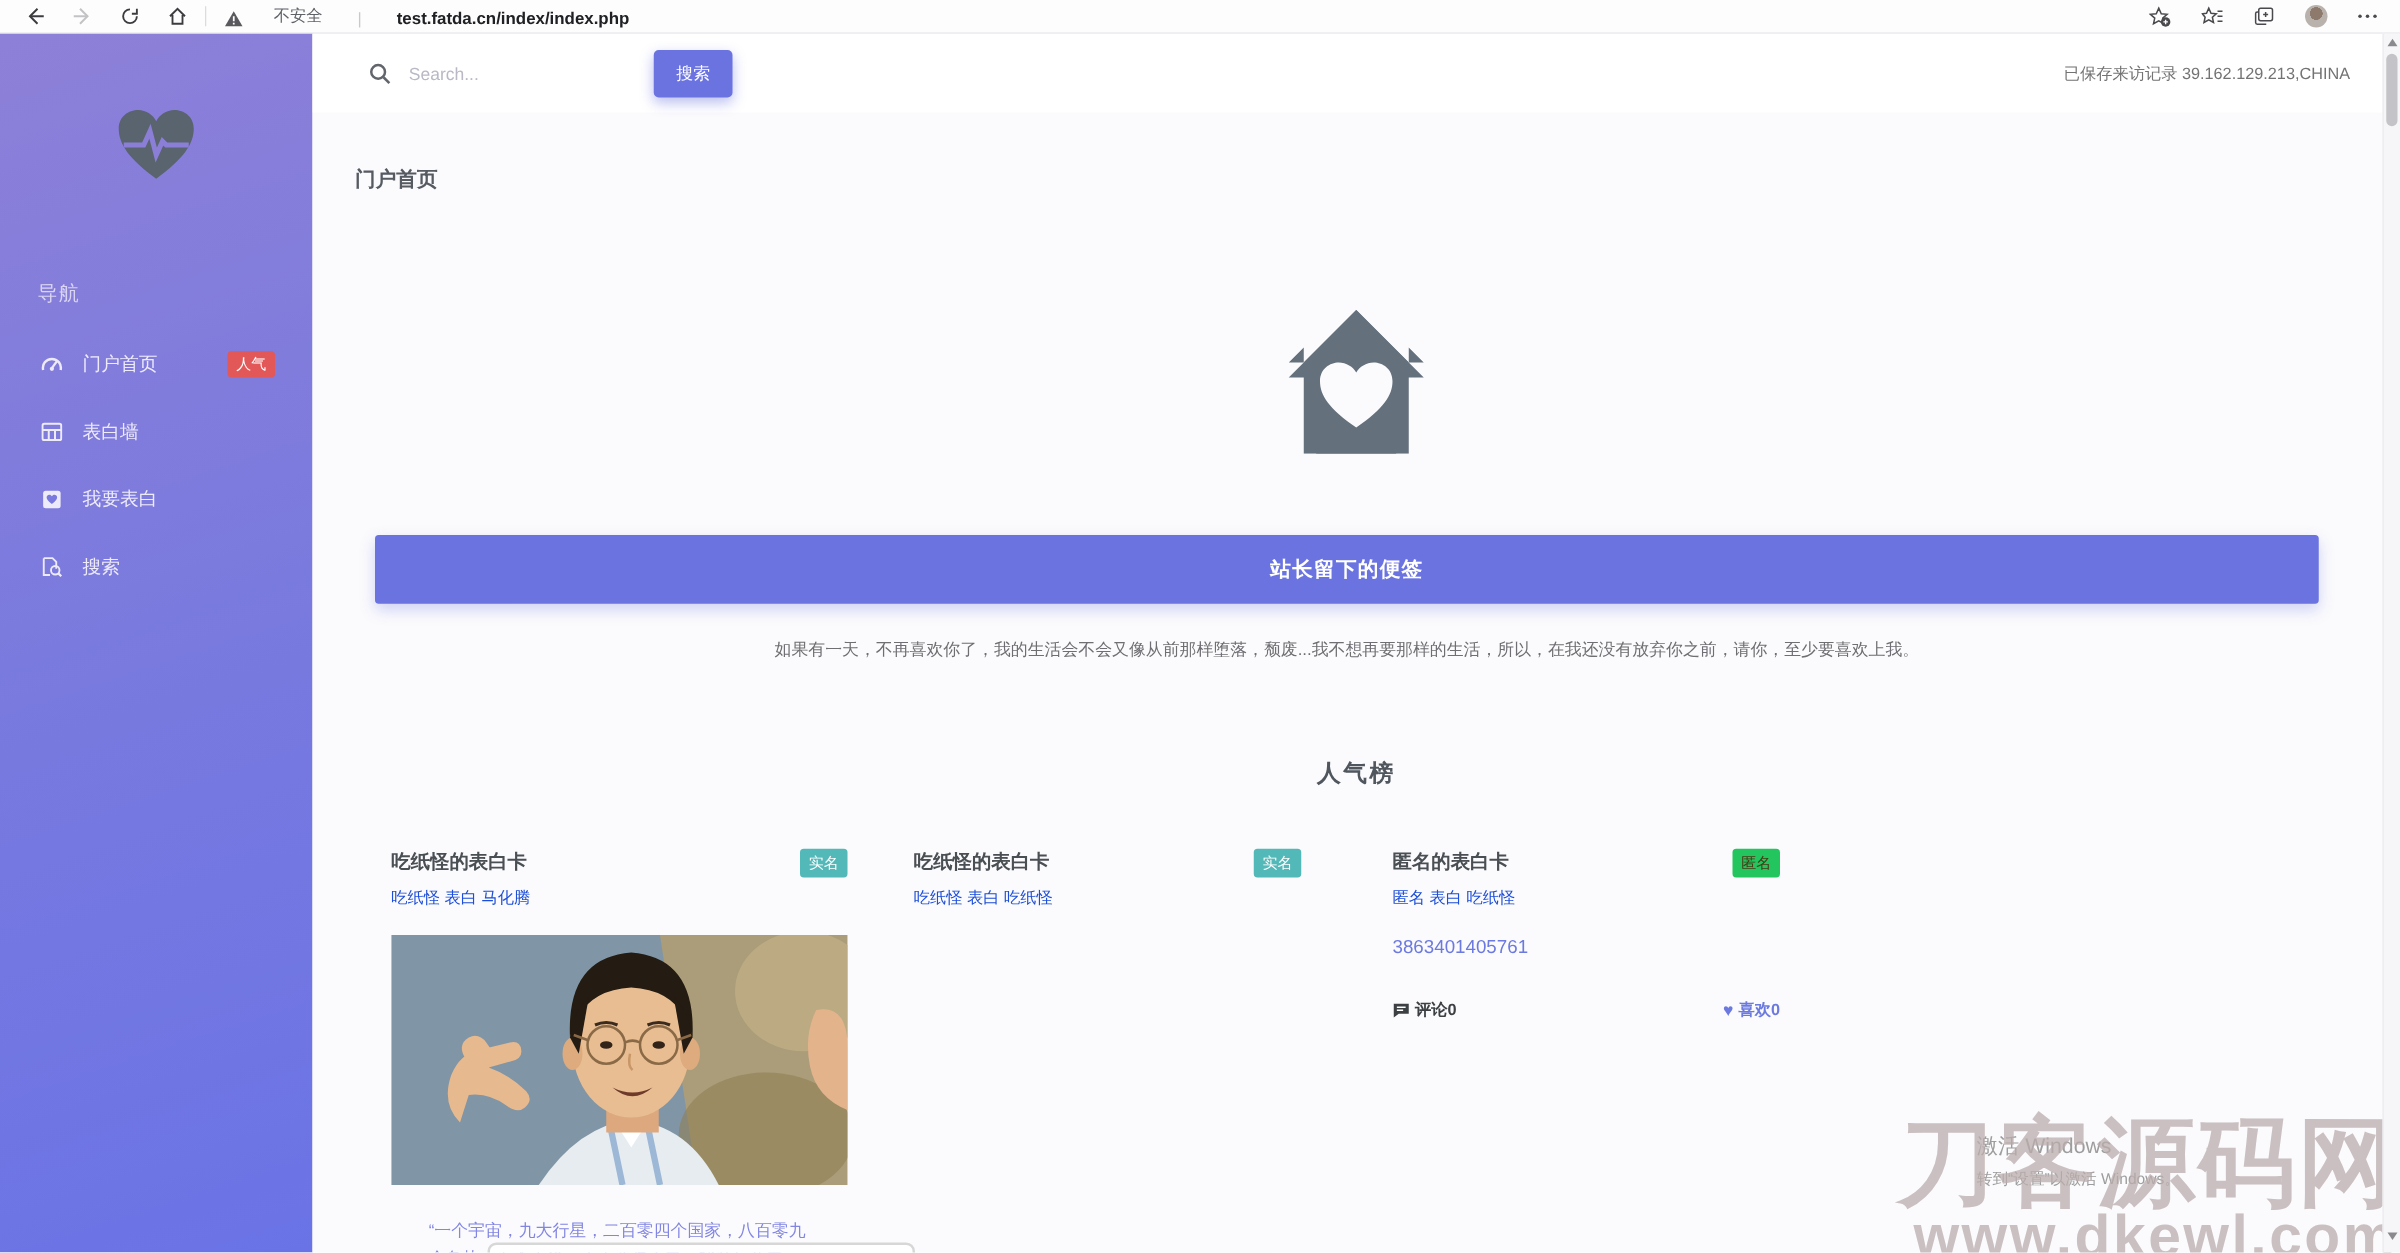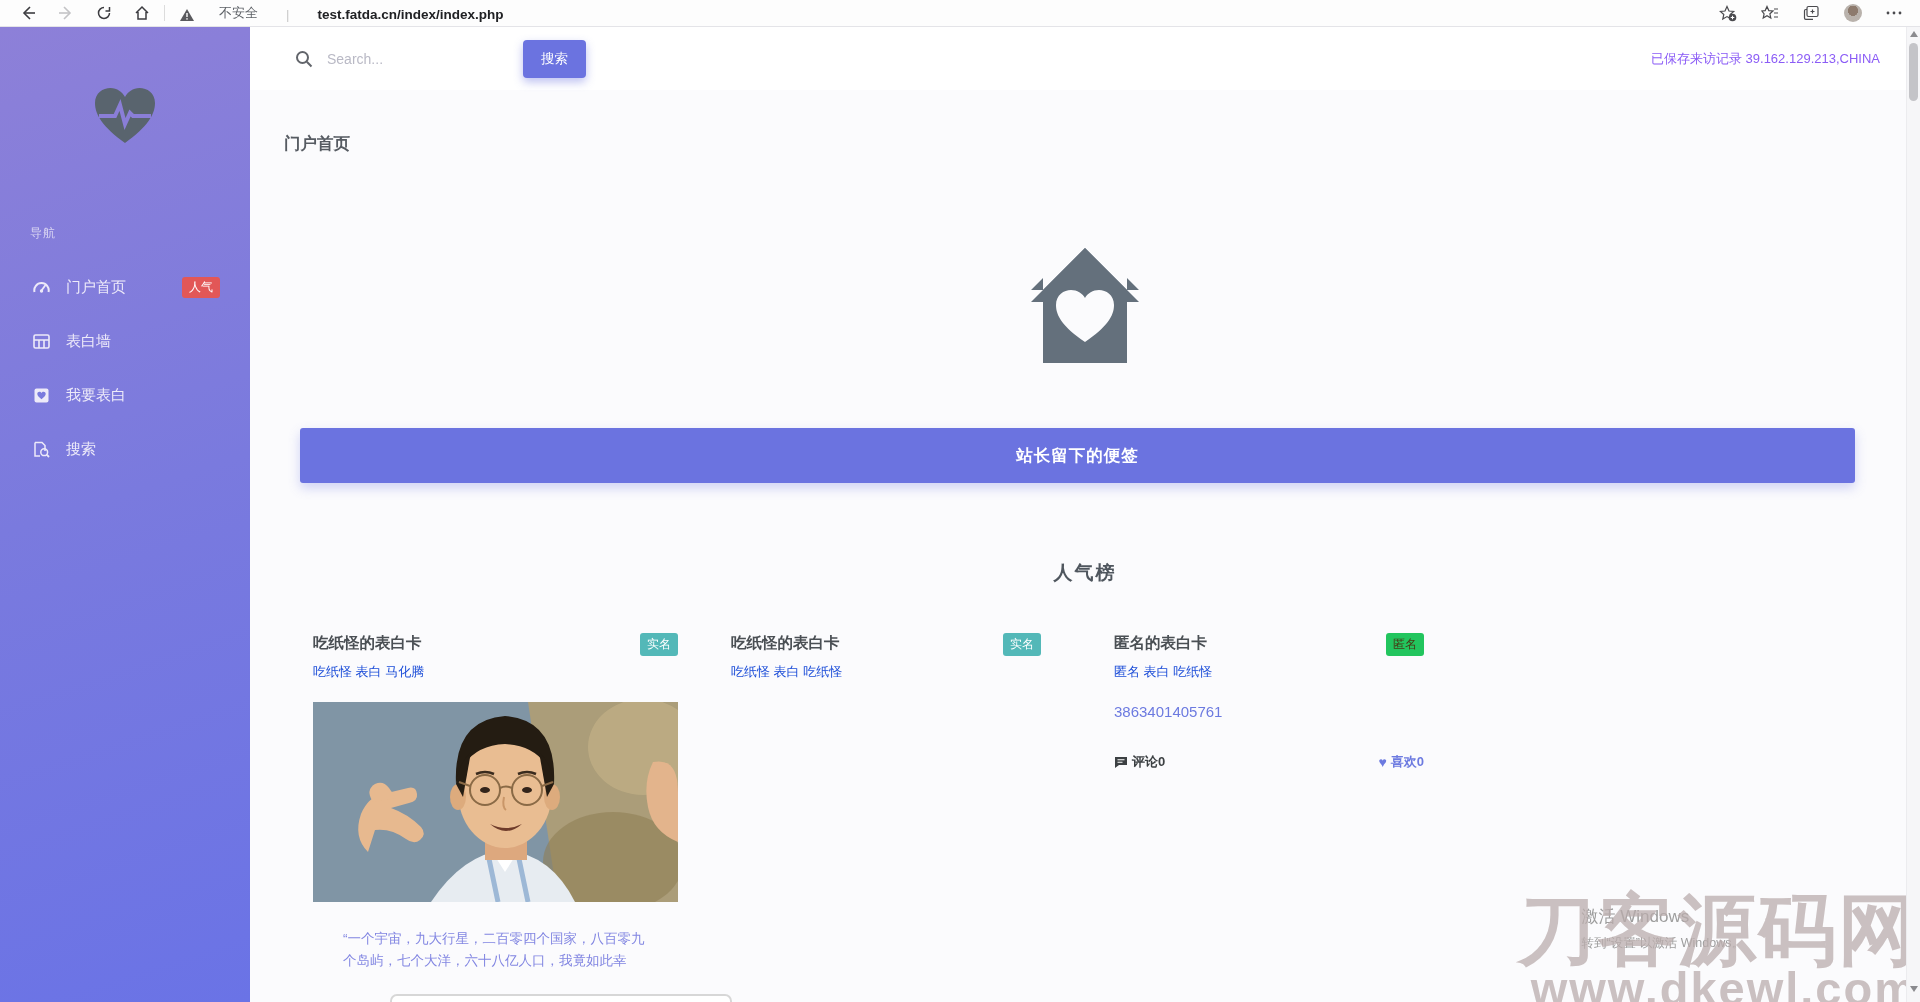--- a/index.html
+++ b/index.html
@@ -16,36 +16,36 @@
   .addr .sep { color: #c9c9c9; font-size: 13px; margin: 0 4px; }
   .addr .url { font-size: 13.5px; color: #202124; font-weight: bold; }
   .chrome .right-btns { display: flex; align-items: center; gap: 24px; padding-right: 8px; }
   .avatar-circle { width: 18px; height: 18px; border-radius: 50%; background: radial-gradient(circle at 50% 38%, #8d7a6d 0 35%, #b9b2ac 36% 100%); }
 
   
   .app { position: relative; display: flex; height: 975px; }
 
   .sidebar { width: 250px; flex: 0 0 250px; background: linear-gradient(162deg, #8d80d8 0%, #7a7ade 48%, #6a73e6 100%); position: relative; }
   .side-logo { width: 64px; height: 58px; margin: 60px auto 0; display: block; }
-  .nav-label { margin: 80px 0 0 30px; font-size: 12px; color: #d9d4f2; letter-spacing: 1px; }
+  .nav-label { margin: 80px 0 0 30px; font-size: 16px; color: #d9d4f2; letter-spacing: 1px; }
   .nav-list { margin-top: 18px; }
   .nav-item { display: flex; align-items: center; height: 54px; padding: 0 30px 0 33px; cursor: pointer; color: #edeaf9; }
   .nav-item .nicon { width: 17px; height: 17px; margin-right: 16px; flex: 0 0 17px; }
   .nav-item .nlabel { font-size: 15px; }
   .hot-badge { margin-left: auto; background: #e25757; color: #fff; font-size: 12px; padding: 2px 7px; border-radius: 3px; }
 
   .main { flex: 1; background: #fbfbfd; position: relative; overflow: hidden; }
 
   .topbar { height: 63px; background: #fff; display: flex; align-items: center; padding: 0 40px 0 45px; }
   .search-wrap { display: flex; align-items: center; }
   .search-wrap svg { margin-right: 14px; }
   .search-input { border: none; outline: none; background: transparent; font-size: 14px; color: #333; width: 196px; font-family: inherit; }
   .search-input::placeholder { color: #b9b9c5; }
   .search-btn { background: #6b73e0; color: #fff; border: none; font-size: 13.5px; padding: 10px 18px; border-radius: 4px; cursor: pointer; box-shadow: 0 4px 10px rgba(107,115,224,0.45); font-family: inherit; }
-  .visitor { margin-left: auto; font-size: 13px; color: #8b5cf6; }
+  .visitor { margin-left: auto; font-size: 13px; color: #737373; }
 
   .page-title { margin: 43px 0 0 34px; font-size: 16.5px; font-weight: bold; color: #565b62; }
 
   .house-icon { width: 128px; height: 115px; margin: 93px auto 0; display: block; }
 
   .banner { margin: 65px 65px 0 50px; height: 55px; background: #6b73e0; border-radius: 3px; display: flex; align-items: center; justify-content: center; box-shadow: 0 5px 12px rgba(107,115,224,0.30); }
   .banner-title { color: #fff; font-size: 16.5px; font-weight: bold; letter-spacing: 1px; }
 
   .banner-note { margin: 28px 65px 0 50px; text-align: center; font-size: 13.5px; color: #6f6f73; }
 
@@ -225,20 +225,21 @@
     <svg class="house-icon" viewBox="0 0 128 115">
       <path d="M64 0 L106 42 H96 V115 H32 V42 H22 Z M106 42 H118 L106 30 Z M22 42 H10 L22 30 Z" fill="#64707c"></path>
       <path d="M64 0 L118 54 H106 V115 H22 V54 H10 Z" fill="#64707c"></path>
       <path d="M64 94 C42 79 35 68 35 57 C35 47 43 42 50 42 C56 42 61.5 45.5 64 50 C66.5 45.5 72 42 78 42 C85 42 93 47 93 57 C93 68 86 79 64 94 Z" fill="#fbfbfd"></path>
     </svg>
 
     <div class="banner">
       <span class="banner-title">站长留下的便签</span>
     </div>
 
+    <p class="banner-note">如果有一天，不再喜欢你了，我的生活会不会又像从前那样堕落，颓废...我不想再要那样的生活，所以，在我还没有放弃你之前，请你，至少要喜欢上我。</p>
 
     <h2 class="ranking-title">人气榜</h2>
 
     <div class="cards">
 
       <div class="card card-1">
         <div class="card-head">
           <span class="card-title">吃纸怪的表白卡</span>
           <span class="badge badge-real">实名</span>
         </div>

